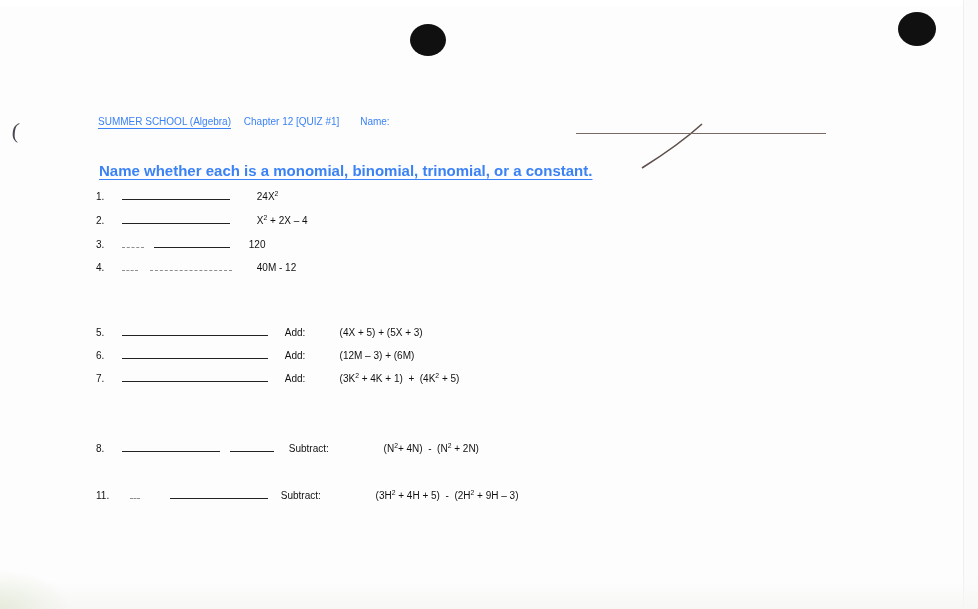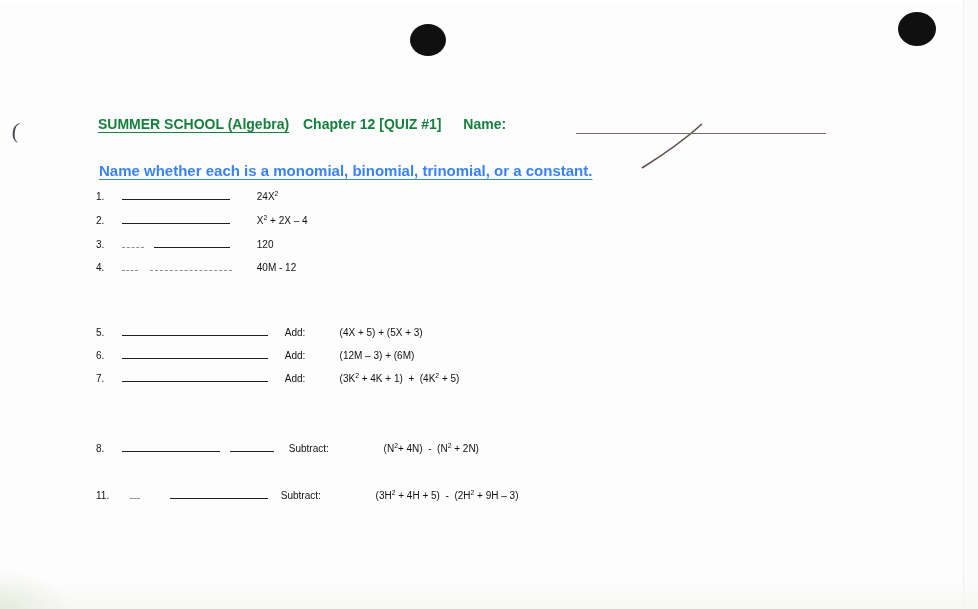--- a/index.html
+++ b/index.html
@@ -74,23 +74,23 @@
 
   .content {
     position: absolute;
     left: 0; top: 0;
     width: 978px; height: 609px;
   }
 
   .header-line {
     position: absolute;
     left: 98px; top: 116px;
-    font-size: 14px;
-    font-weight: bold;
-    color: #15803d;
+    font-size: 10px;
+    font-weight: normal;
+    color: #3b82f6;
     white-space: nowrap;
   }
   .header-line .underlined {
     text-decoration: underline;
     text-underline-offset: 3px;
   }
   .header-line .name-label {
     margin-left: 18px;
   }
   .name-rule {
@@ -188,21 +188,21 @@
     <div class="q" id="g1-q1">
       <span class="lbl-col">1.</span><span class="blank" style="width:108px;"></span>
       <span class="expr" style="margin-left:24px;">24X<sup>2</sup></span>
     </div>
     <div class="q" id="g1-q2">
       <span class="lbl-col">2.</span><span class="blank" style="width:108px;"></span>
       <span class="expr" style="margin-left:24px;">X<sup>2</sup> + 2X – 4</span>
     </div>
     <div class="q" id="g1-q3">
       <span class="lbl-col">3.</span><span class="blank faded" style="width:22px;"></span><span class="blank" style="width:76px;margin-left:10px;"></span>
-      <span class="expr" style="margin-left:24px;">120</span>
+      <span class="expr" style="margin-left:16px;">120</span>
     </div>
     <div class="q" id="g1-q4">
       <span class="lbl-col">4.</span><span class="blank faded" style="width:16px;"></span><span class="blank faded" style="width:82px;margin-left:12px;"></span>
       <span class="expr" style="margin-left:22px;">40M  -  12</span>
     </div>
 
     <div class="q" id="g2-q5">
       <span class="lbl-col">5.</span><span class="blank" style="width:146px;"></span>
       <span class="op-col" style="margin-left:14px;">Add:</span>
       <span class="expr">(4X + 5)  +  (5X + 3)</span>

